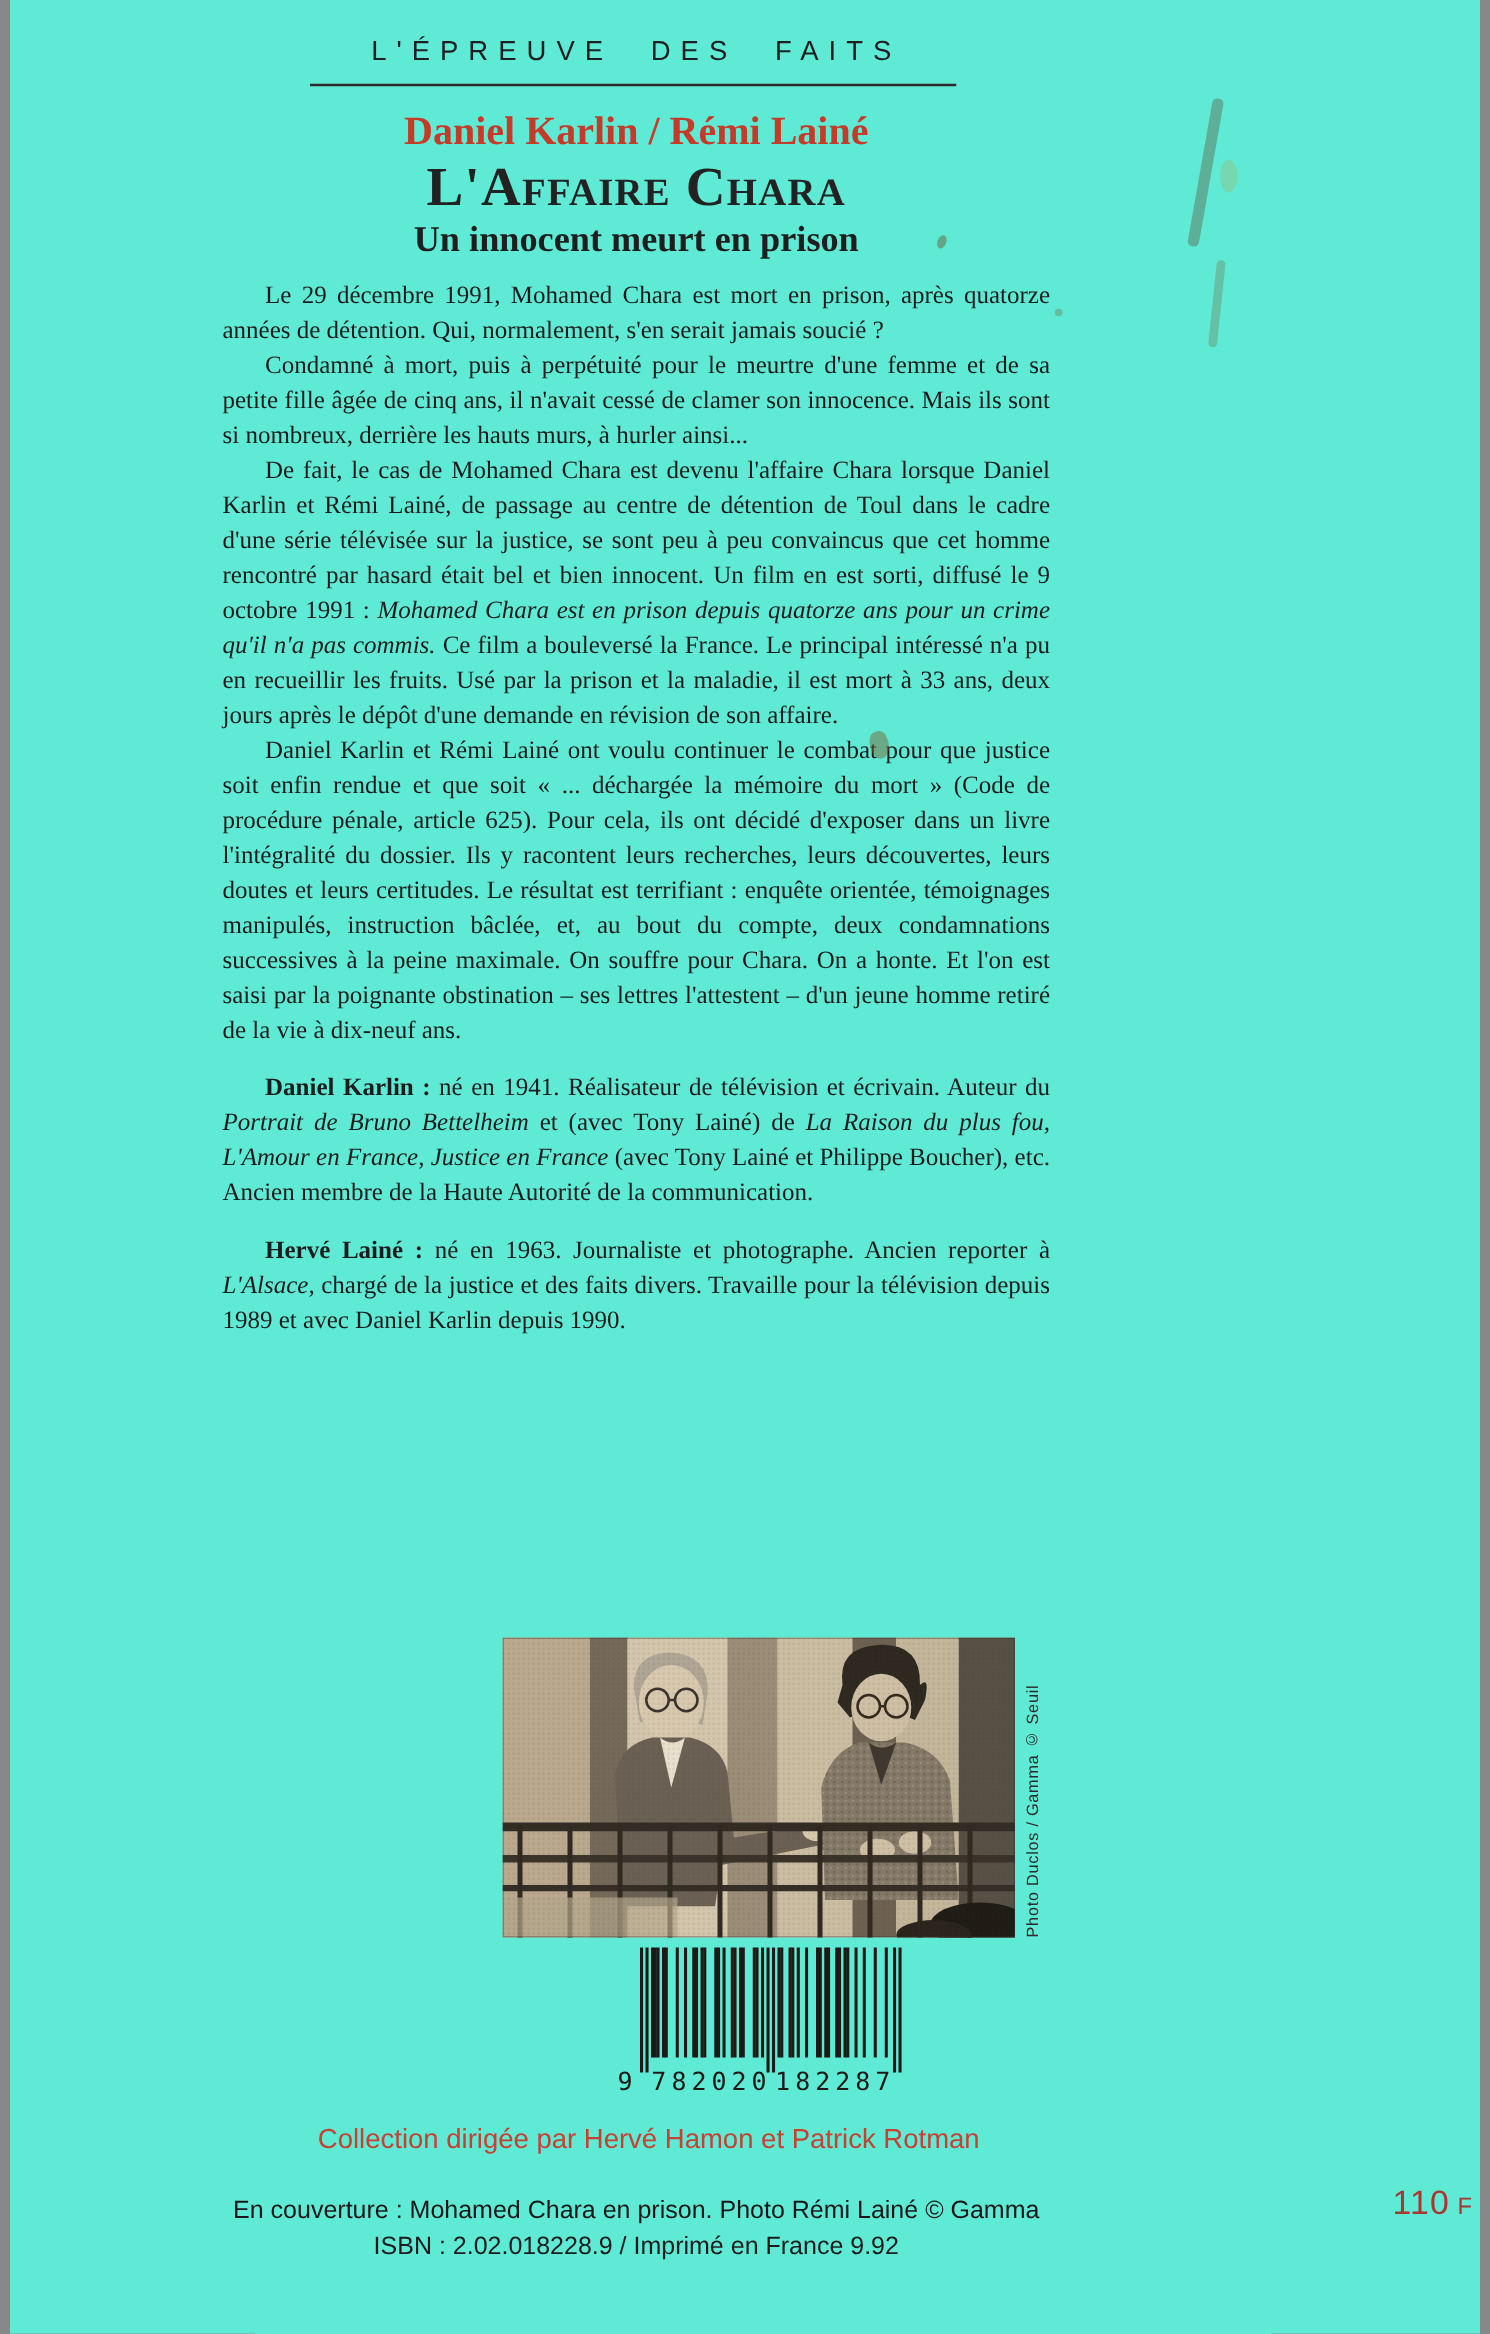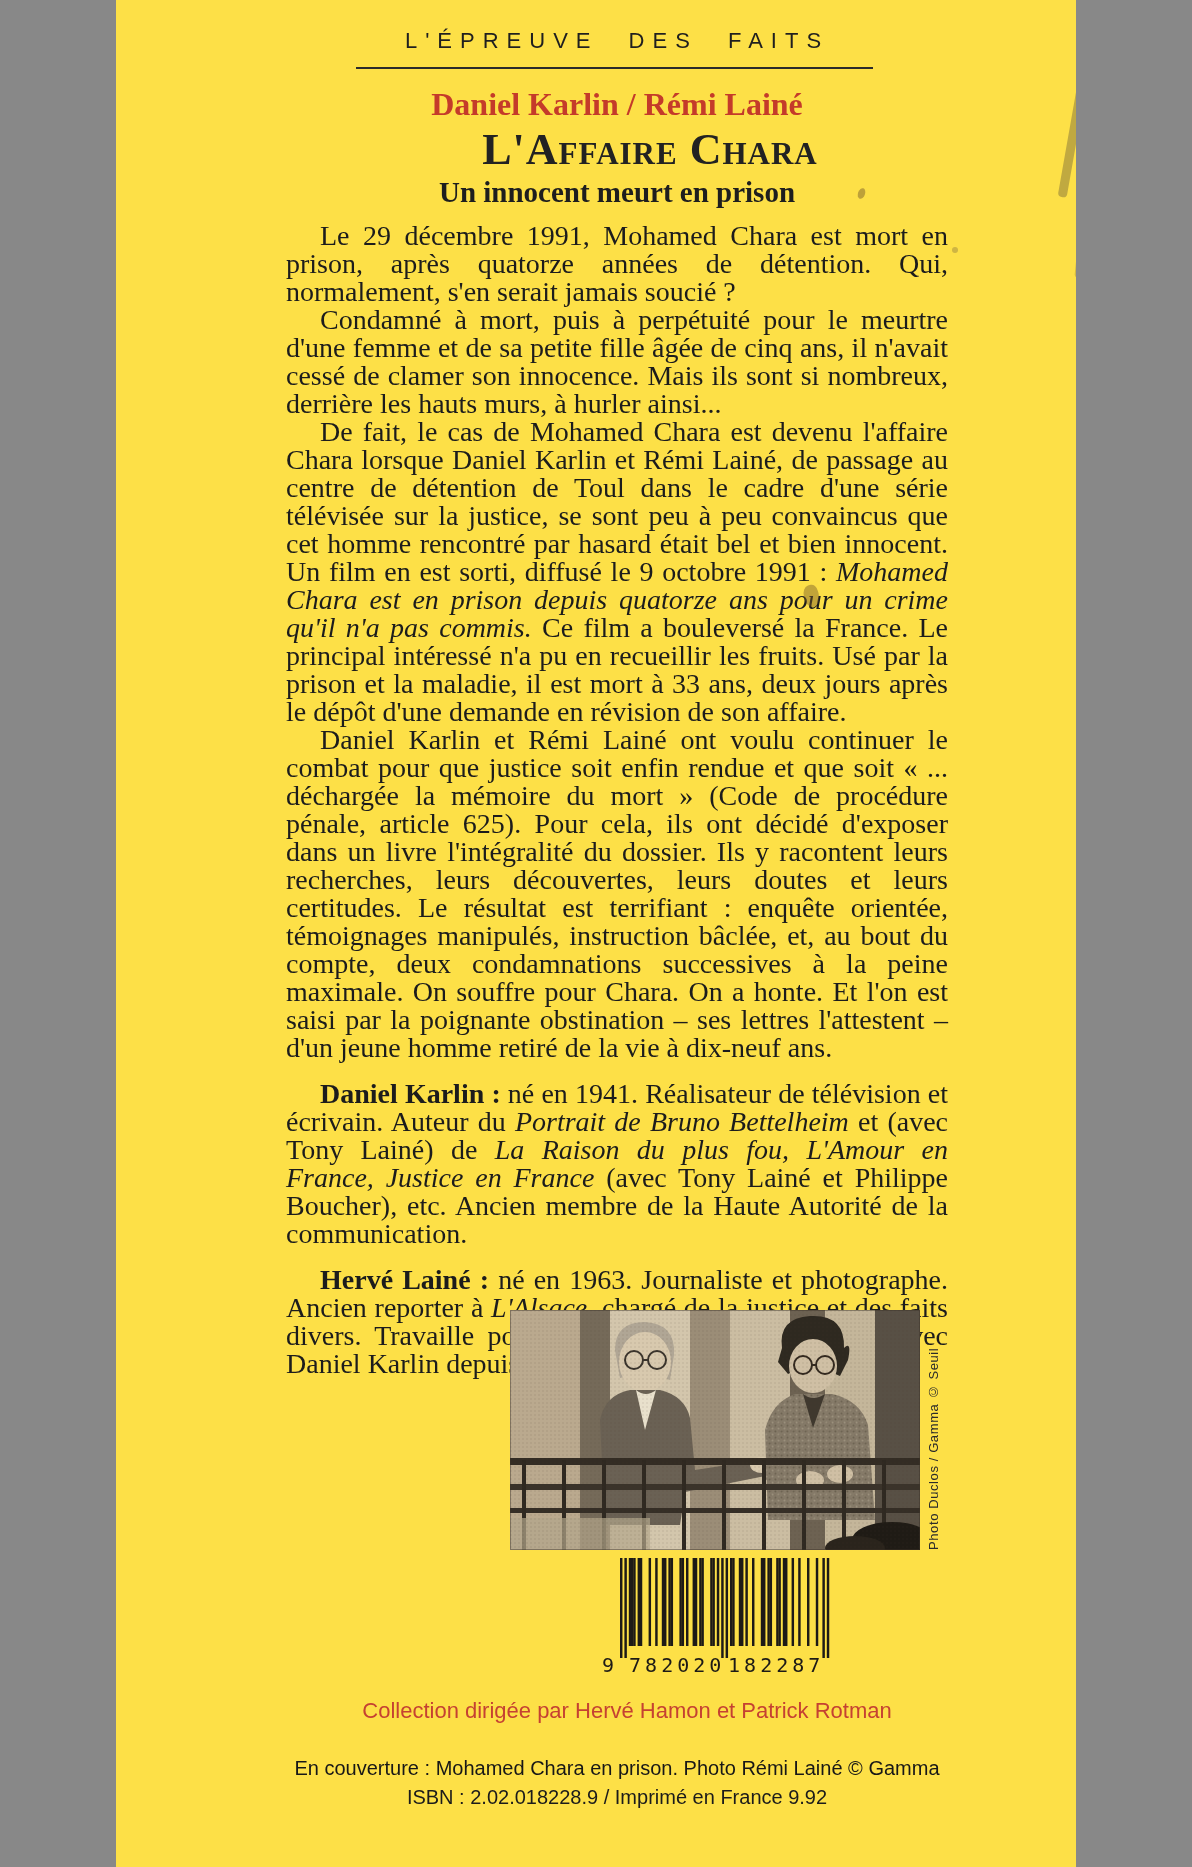--- a/index.html
+++ b/index.html
@@ -1,20 +1,20 @@
 <!DOCTYPE html>
 <html lang="fr"><head>
 <meta charset="utf-8">
 <style>
   html,body{margin:0;padding:0;background:#888;}
   .page{
     position:relative;
-    width:960px;height:1867px;
+    width:1176px;height:1867px;
     margin:0 auto;
-    background:#fde047;
+    background:#5eead4;
     overflow:hidden;
     font-family:"Liberation Serif", serif;
     color:#1c1c1c;
   }
   
   .collection-header{
     position:absolute;top:28px;left:0;width:1002px;
     text-align:center;
     font-family:"Liberation Sans", sans-serif;
     font-size:22px;font-weight:400;
@@ -24,32 +24,32 @@
   .header-rule{
     position:absolute;top:67px;left:240px;width:517px;height:2px;
     background:#2b2b2b;
   }
   
   .authors{
     position:absolute;top:86px;left:0;width:1002px;text-align:center;
     font-size:32px;font-weight:700;color:#c43b2a;
   }
   .book-title{
-    position:absolute;top:124px;left:16px;width:1002px;text-align:center;
+    position:absolute;top:124px;left:0;width:1002px;text-align:center;
     font-size:44px;font-weight:700;
-    font-variant:small-caps;letter-spacing:1px;color:#222;padding-left:17px;
+    font-variant:small-caps;letter-spacing:1px;color:#222;
   }
   .book-subtitle{
     position:absolute;top:176px;left:0;width:1002px;text-align:center;
     font-size:29px;font-weight:700;color:#1e1e1e;
   }
   
   .bodytext{
     position:absolute;top:222px;left:170px;width:662px;
-    font-size:28px;line-height:28px;text-align:justify;
+    font-size:20px;line-height:28px;text-align:justify;
   }
   .bodytext p{margin:0;text-indent:34px;}
   .bodytext p.bio-p{margin-top:18px;text-indent:34px;}
   #bios{margin-top:0;}
   .bodytext em{font-style:italic;}
   .bodytext strong{font-weight:700;}
   
   .photo-wrap{
     position:absolute;top:1310px;left:394px;width:410px;height:240px;
   }

